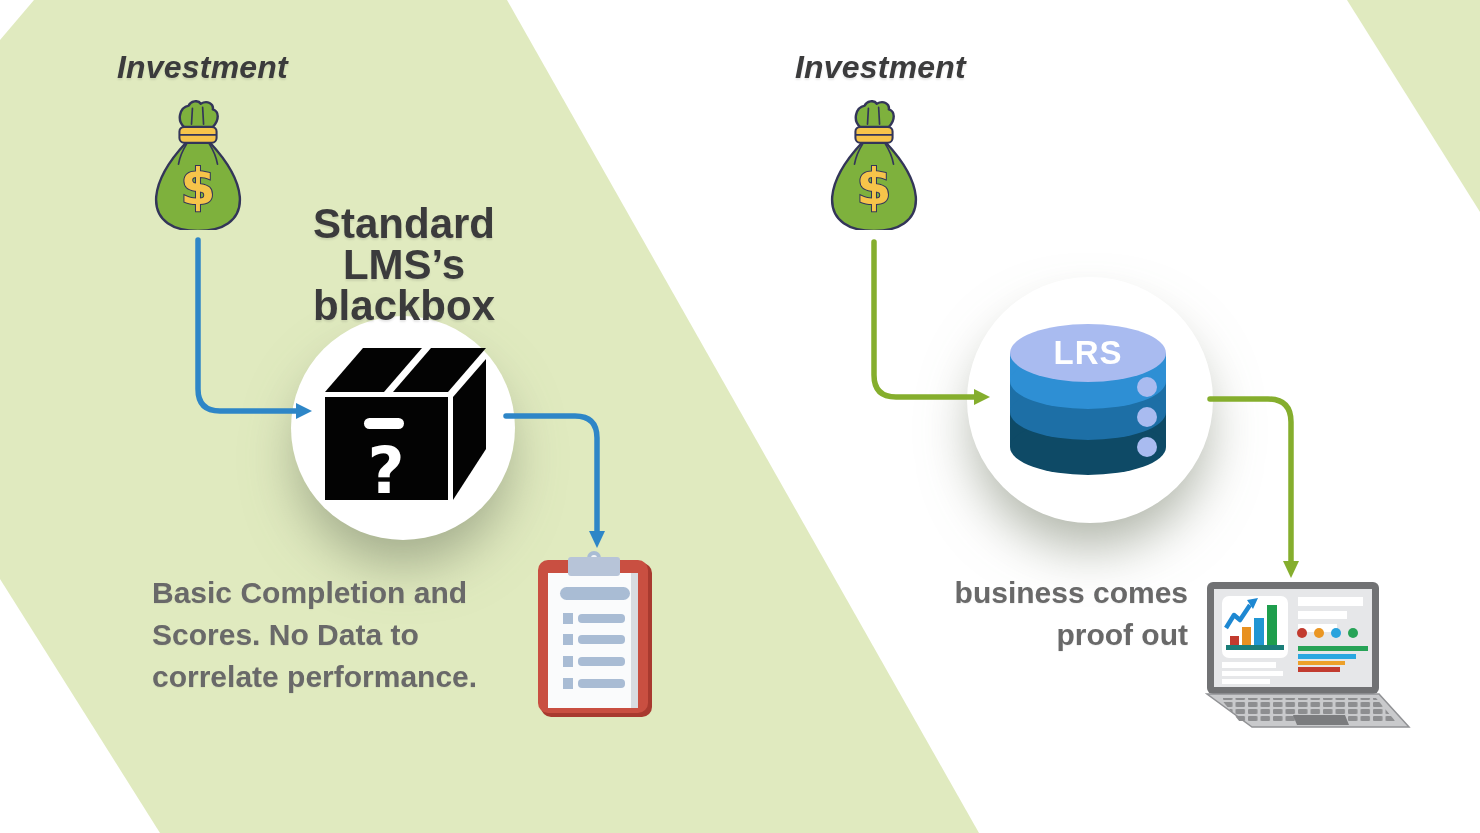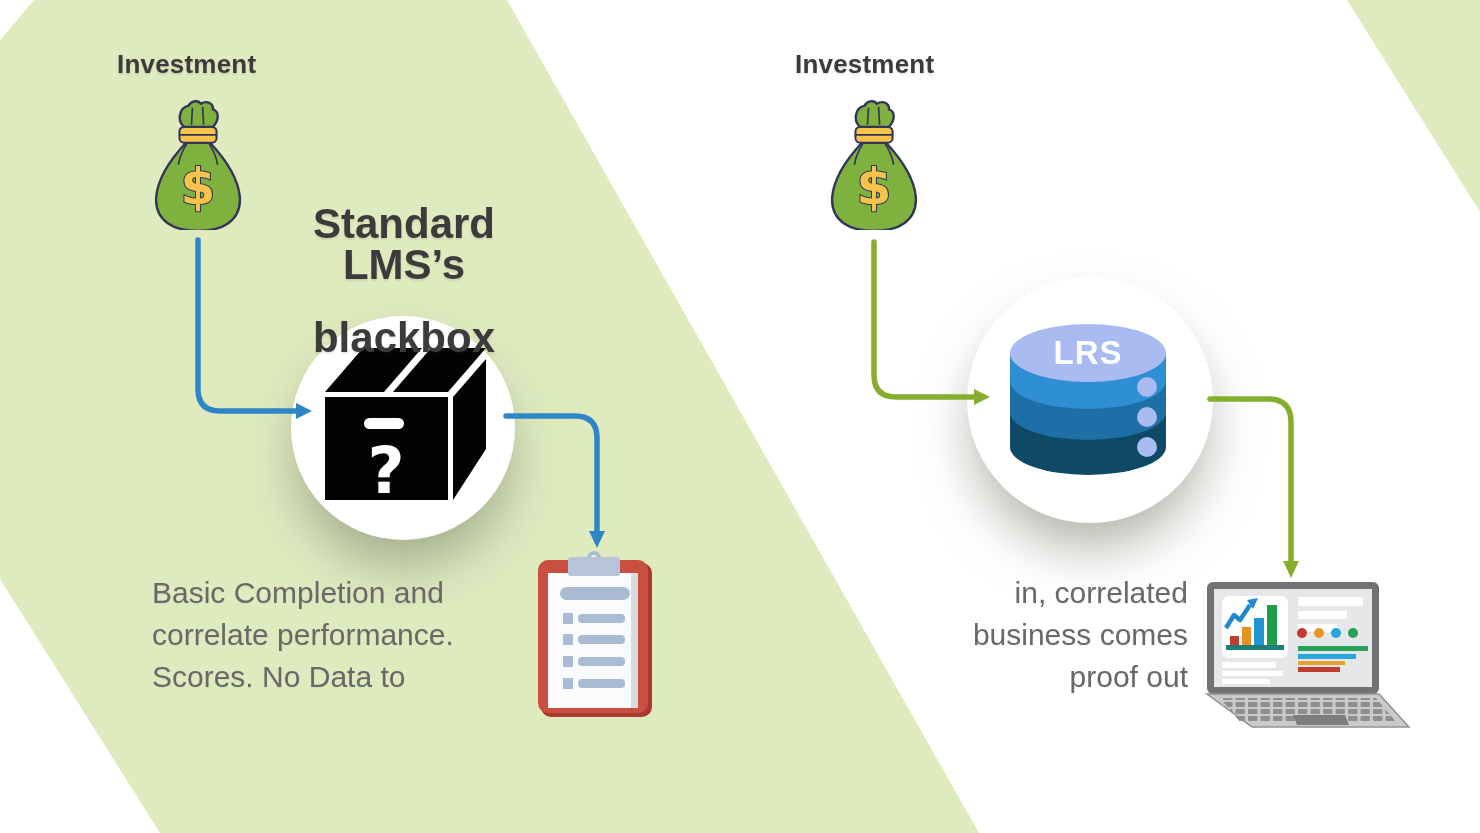--- a/index.html
+++ b/index.html
@@ -36,34 +36,35 @@
   .bag-dollar{
     fill:var(--bag_gold,#f6c44a);stroke:var(--bag_outline,#333559);stroke-width:2.2;
     paint-order:stroke fill;font-family:"DejaVu Sans","Liberation Sans",sans-serif;
     font-weight:bold;font-size:54px;
   }
   .lrs-label-text{fill:#ffffff;font-weight:bold;font-size:33px;font-family:"Liberation Sans","DejaVu Sans",sans-serif;letter-spacing:1px;}
   .box-black{fill:#030303;}
   .box-qmark{fill:#ffffff;font-weight:bold;font-size:64px;font-family:"DejaVu Sans","Liberation Sans",sans-serif;}
 
   .heading{
-    position:absolute;font-size:26px;font-weight:700;color:var(--heading_text,#3b3b3c);
-    letter-spacing:0.2px;text-shadow:0 2px 2px rgba(60,60,60,0.12);white-space:nowrap;
+    position:absolute;font-size:32px;font-weight:700;color:var(--heading_text,#3b3b3c);
+    letter-spacing:0.2px;text-shadow:0 2px 2px rgba(60,60,60,0.12);white-space:nowrap;font-style:italic;
   }
   .heading-left{left:117px;top:49px;}
   .heading-right{left:795px;top:49px;}
 
   .bb-title{
     position:absolute;left:279px;top:203px;width:250px;text-align:center;
     font-size:42px;font-weight:700;line-height:41px;color:var(--heading_text,#3b3b3c);
     text-shadow:0 2px 2px rgba(60,60,60,0.12);
   }
   .caption{
     position:absolute;font-size:30px;line-height:42px;color:var(--body_text,#696969);
     text-shadow:0 1px 1px rgba(80,80,80,0.08);
+    font-weight:bold;
   }
   .caption-left{left:152px;top:572px;text-align:left;}
   .caption-right{left:880px;top:572px;width:308px;text-align:right;}
   .caption .line{display:block;white-space:nowrap;}
 </style>
 </head>
 <body>
 
 <div class="canvas">
 
@@ -197,27 +198,26 @@
     <polygon points="9,118 181,118 211,151 54,151" fill="#c9cacc" stroke="#919295" stroke-width="1.5"></polygon>
     <polygon points="22,122 178,122 198,146 42,146" fill="url(#kbkeys)"></polygon>
     <polygon points="95,139 147,139 151,149 99,149" fill="#7b7c7e"></polygon>
   </svg>
 
   <div class="heading heading-left">Investment</div>
   <div class="heading heading-right">Investment</div>
 
   <div class="bb-title">
     <span class="line" style="display:block;">Standard LMS’s</span>
-    <span class="line" style="display:block;margin-top:32px;">blackbox</span>
+    <span class="line" style="display:block;">blackbox</span>
   </div>
 
   <div class="caption caption-left">
     <span class="line">Basic Completion and</span>
+    <span class="line">Scores. No Data to</span>
     <span class="line">correlate performance.</span>
-    <span class="line">Scores. No Data to</span>
   </div>
   <div class="caption caption-right">
-    <span class="line">in, correlated</span>
     <span class="line">business comes</span>
     <span class="line">proof out</span>
   </div>
 
 </div>
 
 </body></html>

